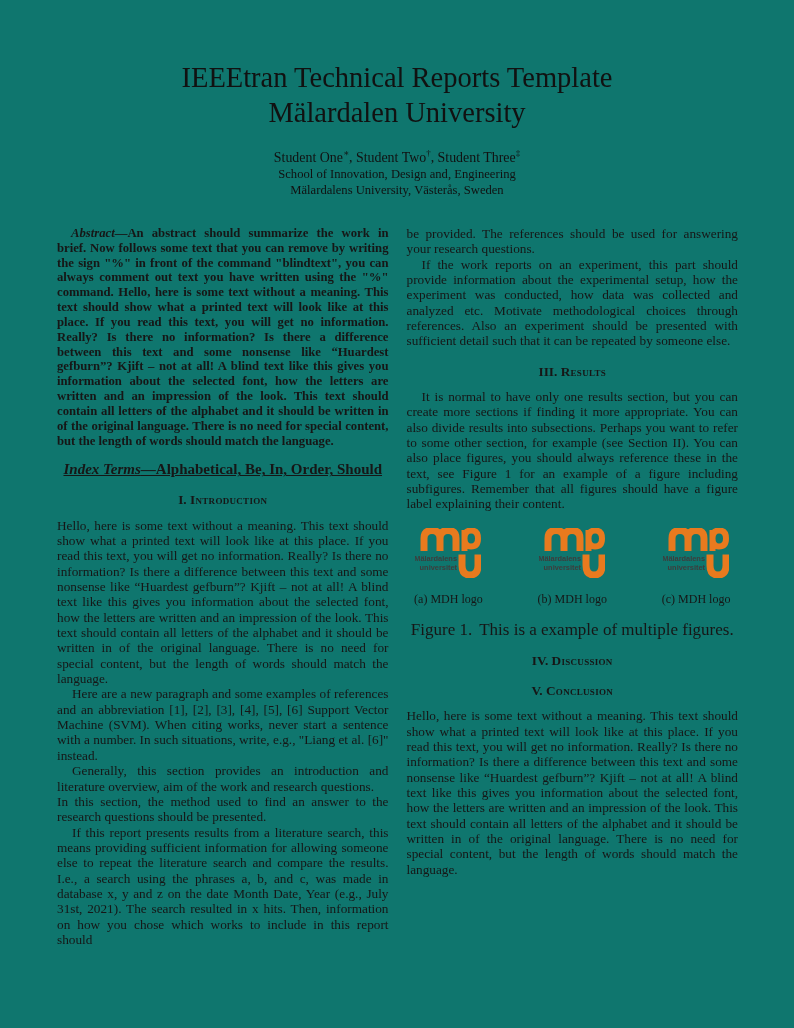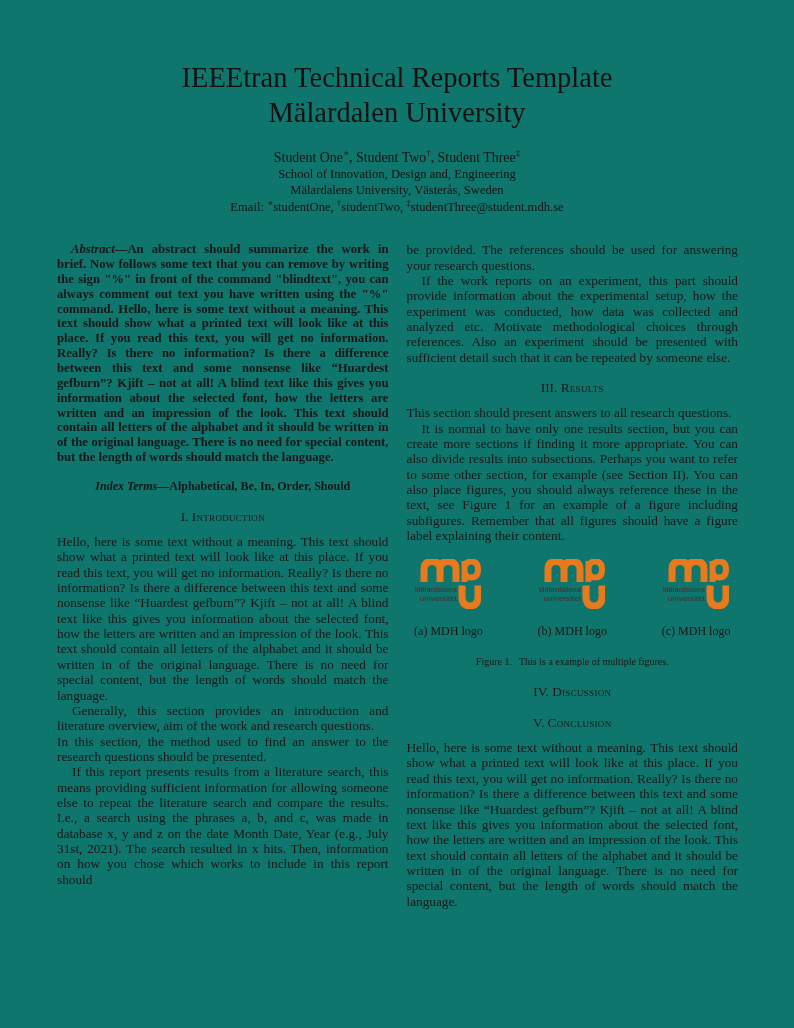--- a/index.html
+++ b/index.html
@@ -16,71 +16,70 @@
   
   .columns{
     display:flex;gap:18px;padding:27px 56px 0 57px;
     text-align:justify;font-size:13.25px;line-height:15.35px;
   }
   .col{flex:1;min-width:0;}
   p{margin:0;}
   .ind{text-indent:15px;}
   .abstract{font-weight:bold;font-size:12.7px;line-height:14.85px;text-indent:14px;}
   .lead{font-style:italic;}
-  .index-terms{font-weight:bold;font-size:12px;line-height:14.85px;margin-top:14px;text-align:center;}
-  .sec-head{text-align:center;font-size:13.3px;margin:15px 0 10px;font-weight:400;}
+  .index-terms{font-weight:bold;font-size:15px;line-height:14.85px;margin-top:14px;text-align:center;text-decoration:underline;}
+  .sec-head{text-align:center;font-size:13.3px;margin:15px 0 10px;font-weight:700;}
   .sc{font-variant:small-caps;letter-spacing:.3px;}
   
   .figure{margin:16px 0 2px;}
   .subfigs{display:flex;justify-content:center;gap:40px;align-items:flex-end;}
   .subfig{width:104px;text-align:center;}
   .subcap{font-size:12px;margin-top:11px;text-align:center;white-space:nowrap;}
-  .figcap{font-size:10px;margin-top:15px;text-align:center;}
+  .figcap{font-size:17px;margin-top:15px;text-align:center;}
   .figcap .cap-label{margin-right:7px;}
   .logo-text{font-family:"Liberation Sans","DejaVu Sans",sans-serif;font-weight:bold;}
 </style>
 </head>
 <body>
 
 <div class="page">
 
   <header class="header">
     <div class="title">
       <div>IEEEtran Technical Reports Template</div>
       <div>Mälardalen University</div>
     </div>
     <div class="authors">
       <div class="author-names"><span>Student One</span><sup class="mark">∗</sup><span>, </span><span>Student Two</span><sup class="mark">†</sup><span>, </span><span>Student Three</span><sup class="mark">‡</sup></div>
       <div>School of Innovation, Design and, Engineering</div>
       <div>Mälardalens University, Västerås, Sweden</div>
-      <div><span>Email:</span> <sup class="mark">∗</sup><span>studentOne,</span> <sup class="mark">†</sup><span>studentTwo,</span> <sup class="mark">‡</sup><span>studentThree@student.mdh.se</span></div>
     </div>
   </header>
 
   <main class="columns">
 
     <section class="col">
       <p class="abstract"><span class="lead">Abstract</span><span>—An abstract should summarize the work in brief. Now follows some text that you can remove by writing the sign "%" in front of the command "blindtext", you can always comment out text you have written using the "%" command. Hello, here is some text without a meaning. This text should show what a printed text will look like at this place. If you read this text, you will get no information. Really? Is there no information? Is there a difference between this text and some nonsense like “Huardest gefburn”? Kjift – not at all! A blind text like this gives you information about the selected font, how the letters are written and an impression of the look. This text should contain all letters of the alphabet and it should be written in of the original language. There is no need for special content, but the length of words should match the language.</span></p>
 
       <p class="index-terms"><span class="lead">Index Terms</span><span>—Alphabetical, Be, In, Order, Should</span></p>
 
       <h2 class="sec-head"><span>I.</span> <span class="sc">Introduction</span></h2>
       <p>Hello, here is some text without a meaning. This text should show what a printed text will look like at this place. If you read this text, you will get no information. Really? Is there no information? Is there a difference between this text and some nonsense like “Huardest gefburn”? Kjift – not at all! A blind text like this gives you information about the selected font, how the letters are written and an impression of the look. This text should contain all letters of the alphabet and it should be written in of the original language. There is no need for special content, but the length of words should match the language.</p>
+      <p class="ind">Here are a new paragraph and some examples of references and an abbreviation [1], [2], [3], [4], [5], [6] Support Vector Machine (SVM). When citing works, never start a sentence with a number. In such situations, write, e.g., "Liang et al. [6]" instead.</p>
       <p class="ind">Generally, this section provides an introduction and literature overview, aim of the work and research questions.</p>
 
       <p>In this section, the method used to find an answer to the research questions should be presented.</p>
       <p class="ind">If this report presents results from a literature search, this means providing sufficient information for allowing someone else to repeat the literature search and compare the results. I.e., a search using the phrases a, b, and c, was made in database x, y and z on the date Month Date, Year (e.g., July 31st, 2021). The search resulted in x hits. Then, information on how you chose which works to include in this report should</p>
     </section>
 
     <section class="col">
       <p>be provided. The references should be used for answering your research questions.</p>
       <p class="ind">If the work reports on an experiment, this part should provide information about the experimental setup, how the experiment was conducted, how data was collected and analyzed etc. Motivate methodological choices through references. Also an experiment should be presented with sufficient detail such that it can be repeated by someone else.</p>
 
       <h2 class="sec-head"><span>III.</span> <span class="sc">Results</span></h2>
-      <p>This section should present answers to all research questions.</p>
       <p class="ind">It is normal to have only one results section, but you can create more sections if finding it more appropriate. You can also divide results into subsections. Perhaps you want to refer to some other section, for example (see Section II). You can also place figures, you should always reference these in the text, see Figure 1 for an example of a figure including subfigures. Remember that all figures should have a figure label explaining their content.</p>
 
       <figure class="figure" style="margin-left:0;margin-right:0;">
         <div class="subfigs">
 
           <div class="subfig">
             <svg width="66" height="50" viewBox="0 0 66 50">
               <path d="M9 23 V10.5 Q9 2.5 17 2.5 Q25 2.5 25 10.5 V23 M25 10.5 Q25 2.5 33 2.5 Q41 2.5 41 10.5 V23" fill="none" stroke="#E87A1E" stroke-width="7"></path>
               <path d="M49.5 23 V2 M49.5 10.5 Q49.5 2.5 56 2.5 Q63 2.5 63 10.5 Q63 18.5 56 18.5 Q49.5 18.5 49.5 10.5" fill="none" stroke="#E87A1E" stroke-width="6"></path>
               <path d="M47 26.5 V37.5 Q47 47 55 47 Q63 47 63 37.5 V26.5" fill="none" stroke="#E87A1E" stroke-width="7"></path>

